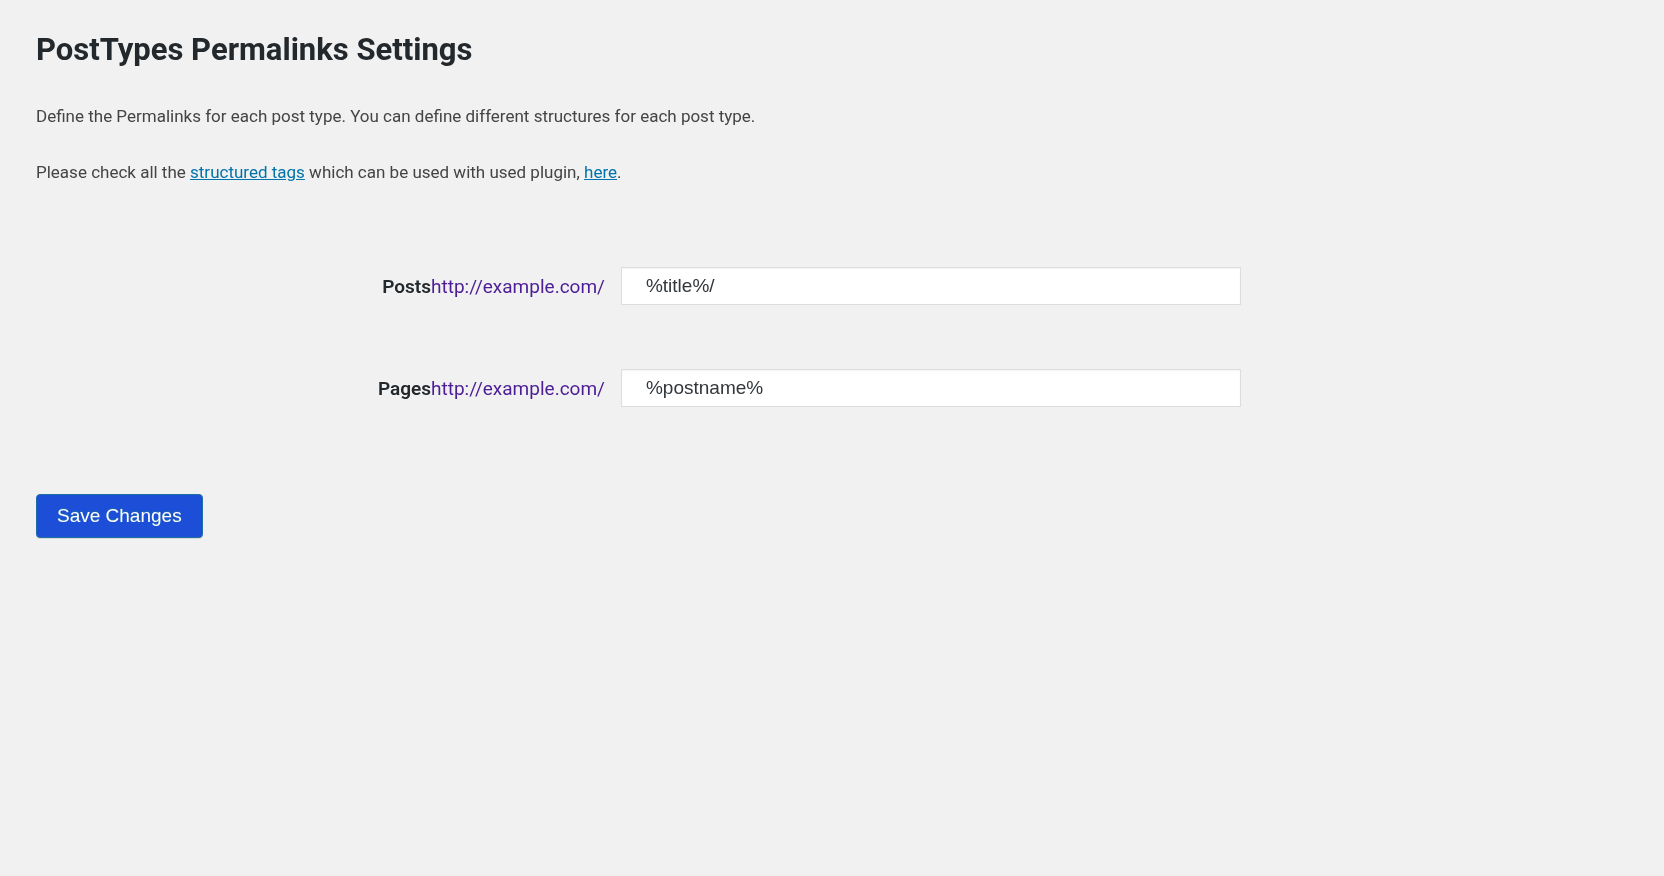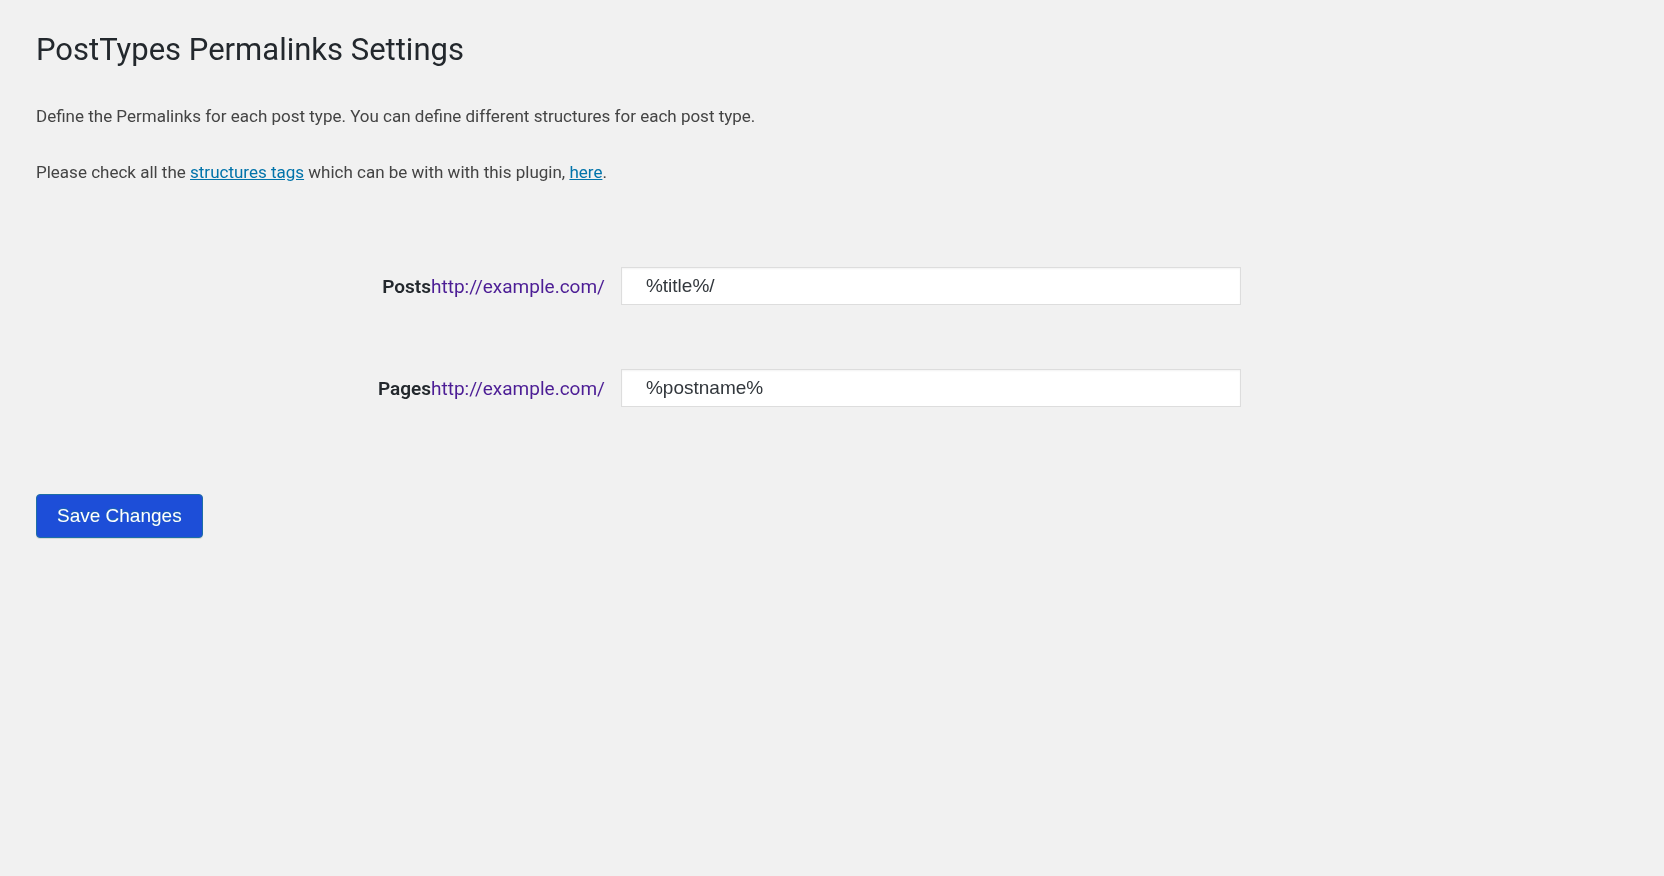--- a/index.html
+++ b/index.html
@@ -9,21 +9,21 @@
     }
     body {
       font-family: -apple-system, BlinkMacSystemFont, "Segoe UI", Roboto, "Helvetica Neue", Arial, sans-serif;
       background-color: #f1f1f1;
       padding: 30px 36px;
       color: #23282d;
       font-size: 15px;
     }
     h1 {
       font-size: 31px;
-      font-weight: 400;
+      font-weight: 700;
       color: #23282d;
       margin-bottom: 34px;
       line-height: 1.3;
     }
     .description {
       font-size: 17px;
       color: #444;
       margin-bottom: 30px;
       line-height: 1.5;
     }
@@ -85,21 +85,21 @@
     }
   </style>
 </head>
 <body>
 
 <h1>PostTypes Permalinks Settings</h1>
 
 <p class="description">Define the Permalinks for each post type. You can define different structures for each post type.</p>
 
 <p class="description">
-  <span>Please check all the </span><a href="#">structures tags</a><span> which can be with with this plugin, </span><a href="#">here</a><span>.</span>
+  <span>Please check all the </span><a href="#">structured tags</a><span> which can be used with used plugin, </span><a href="#">here</a><span>.</span>
 </p>
 
 <table class="form-table">
   <tbody>
     <tr>
       <th>Posts</th>
       <td>
         <span class="url-prefix">http://example.com/</span><input type="text" class="permalink-input" value="%title%/" style="">
       </td>
     </tr>

